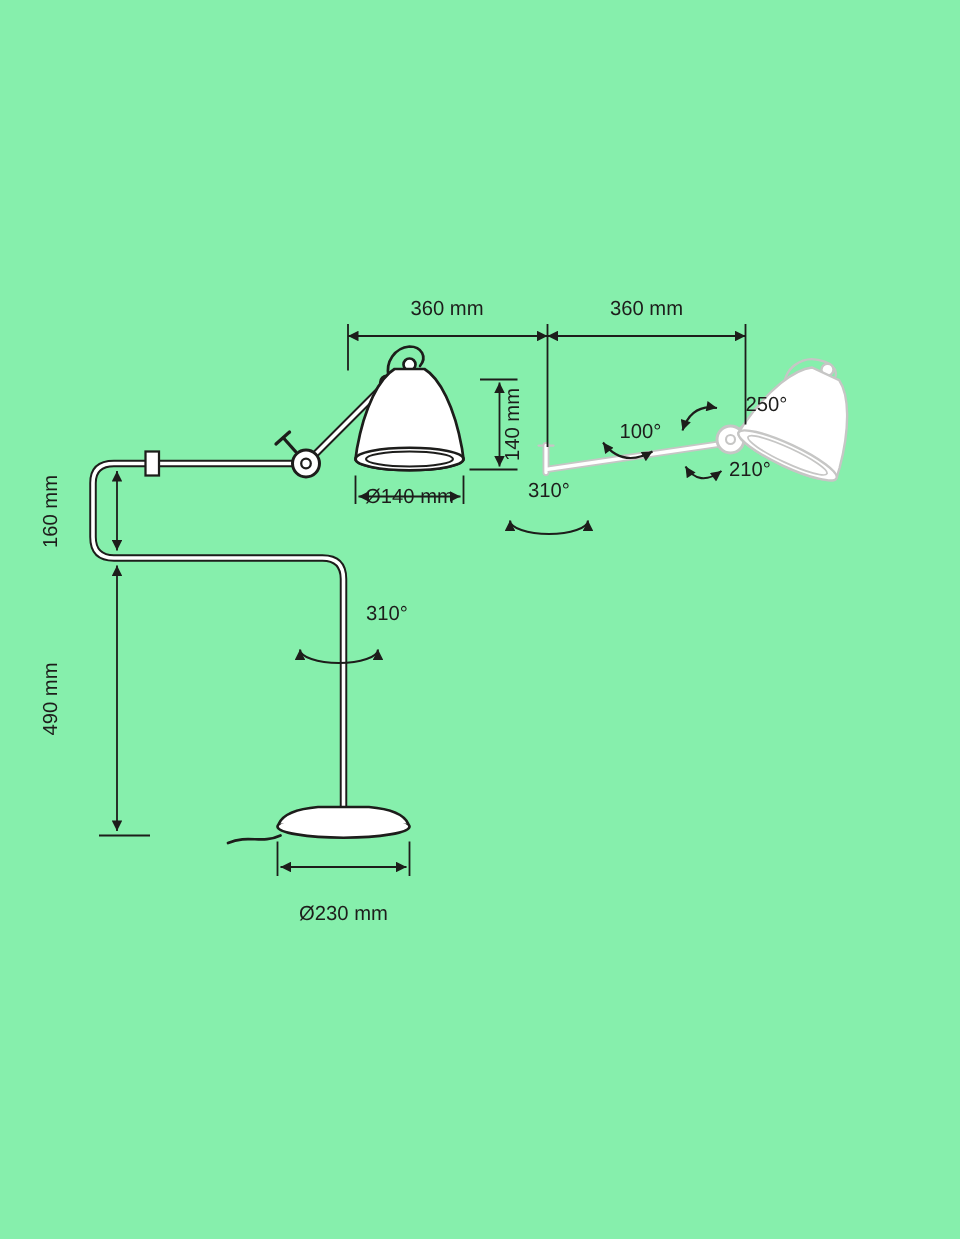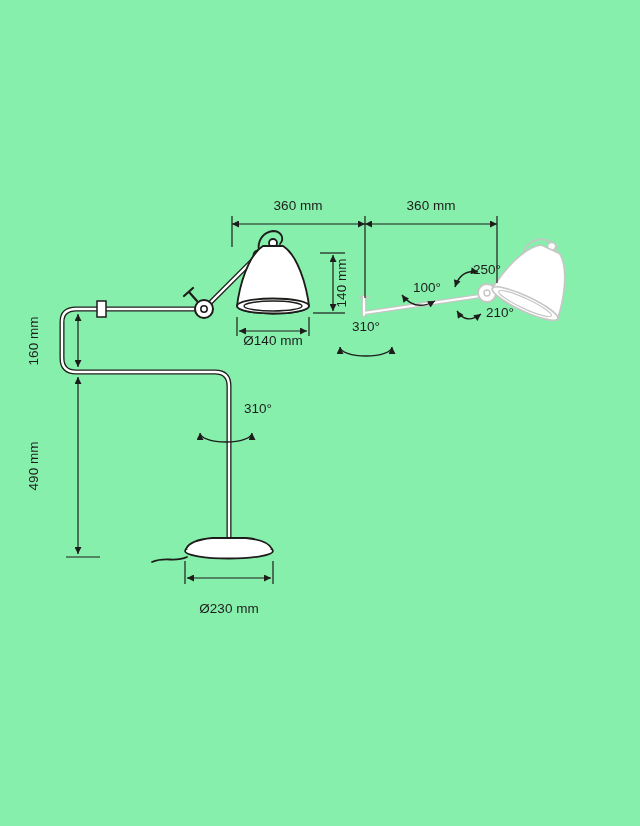--- a/index.html
+++ b/index.html
@@ -124,24 +124,24 @@
       <path d="M200,433 A26,9 0 0 0 252,433" marker-start="url(#arr)" marker-end="url(#arr)"></path>
       <path d="M402,295 Q415,312 435,301" marker-start="url(#arr)" marker-end="url(#arr)"></path>
       <path d="M455,287 Q461,269 478,272" marker-start="url(#arr)" marker-end="url(#arr)"></path>
       <path d="M457,311 Q466,325 481,314" marker-start="url(#arr)" marker-end="url(#arr)"></path>
     </g>
   </svg>
 
   <div class="lbl w80" style="left:258px;top:198px;">360 mm</div>
   <div class="lbl w80" style="left:391px;top:198px;">360 mm</div>
   <div class="lbl w60 vert" style="left:312px;top:275px;">140 mm</div>
-  <div class="lbl w80" style="left:233px;top:333px;">Ø140 mm</div>
+  <div class="lbl w80" style="left:233px;top:323px;">Ø140 mm</div>
   <div class="lbl w60 vert" style="left:4px;top:333px;">160 mm</div>
   <div class="lbl w60 vert" style="left:4px;top:458px;">490 mm</div>
   <div class="lbl w80" style="left:189px;top:601px;">Ø230 mm</div>
 
   <div class="lbl w60" style="left:336px;top:319px;">310°</div>
   <div class="lbl w60" style="left:228px;top:401px;">310°</div>
   <div class="lbl w60" style="left:397px;top:280px;">100°</div>
-  <div class="lbl w60" style="left:457px;top:262px;">250°</div>
+  <div class="lbl w60" style="left:481px;top:262px;">250°</div>
   <div class="lbl w60" style="left:470px;top:305px;">210°</div>
 
 </div>
 
 </body></html>

